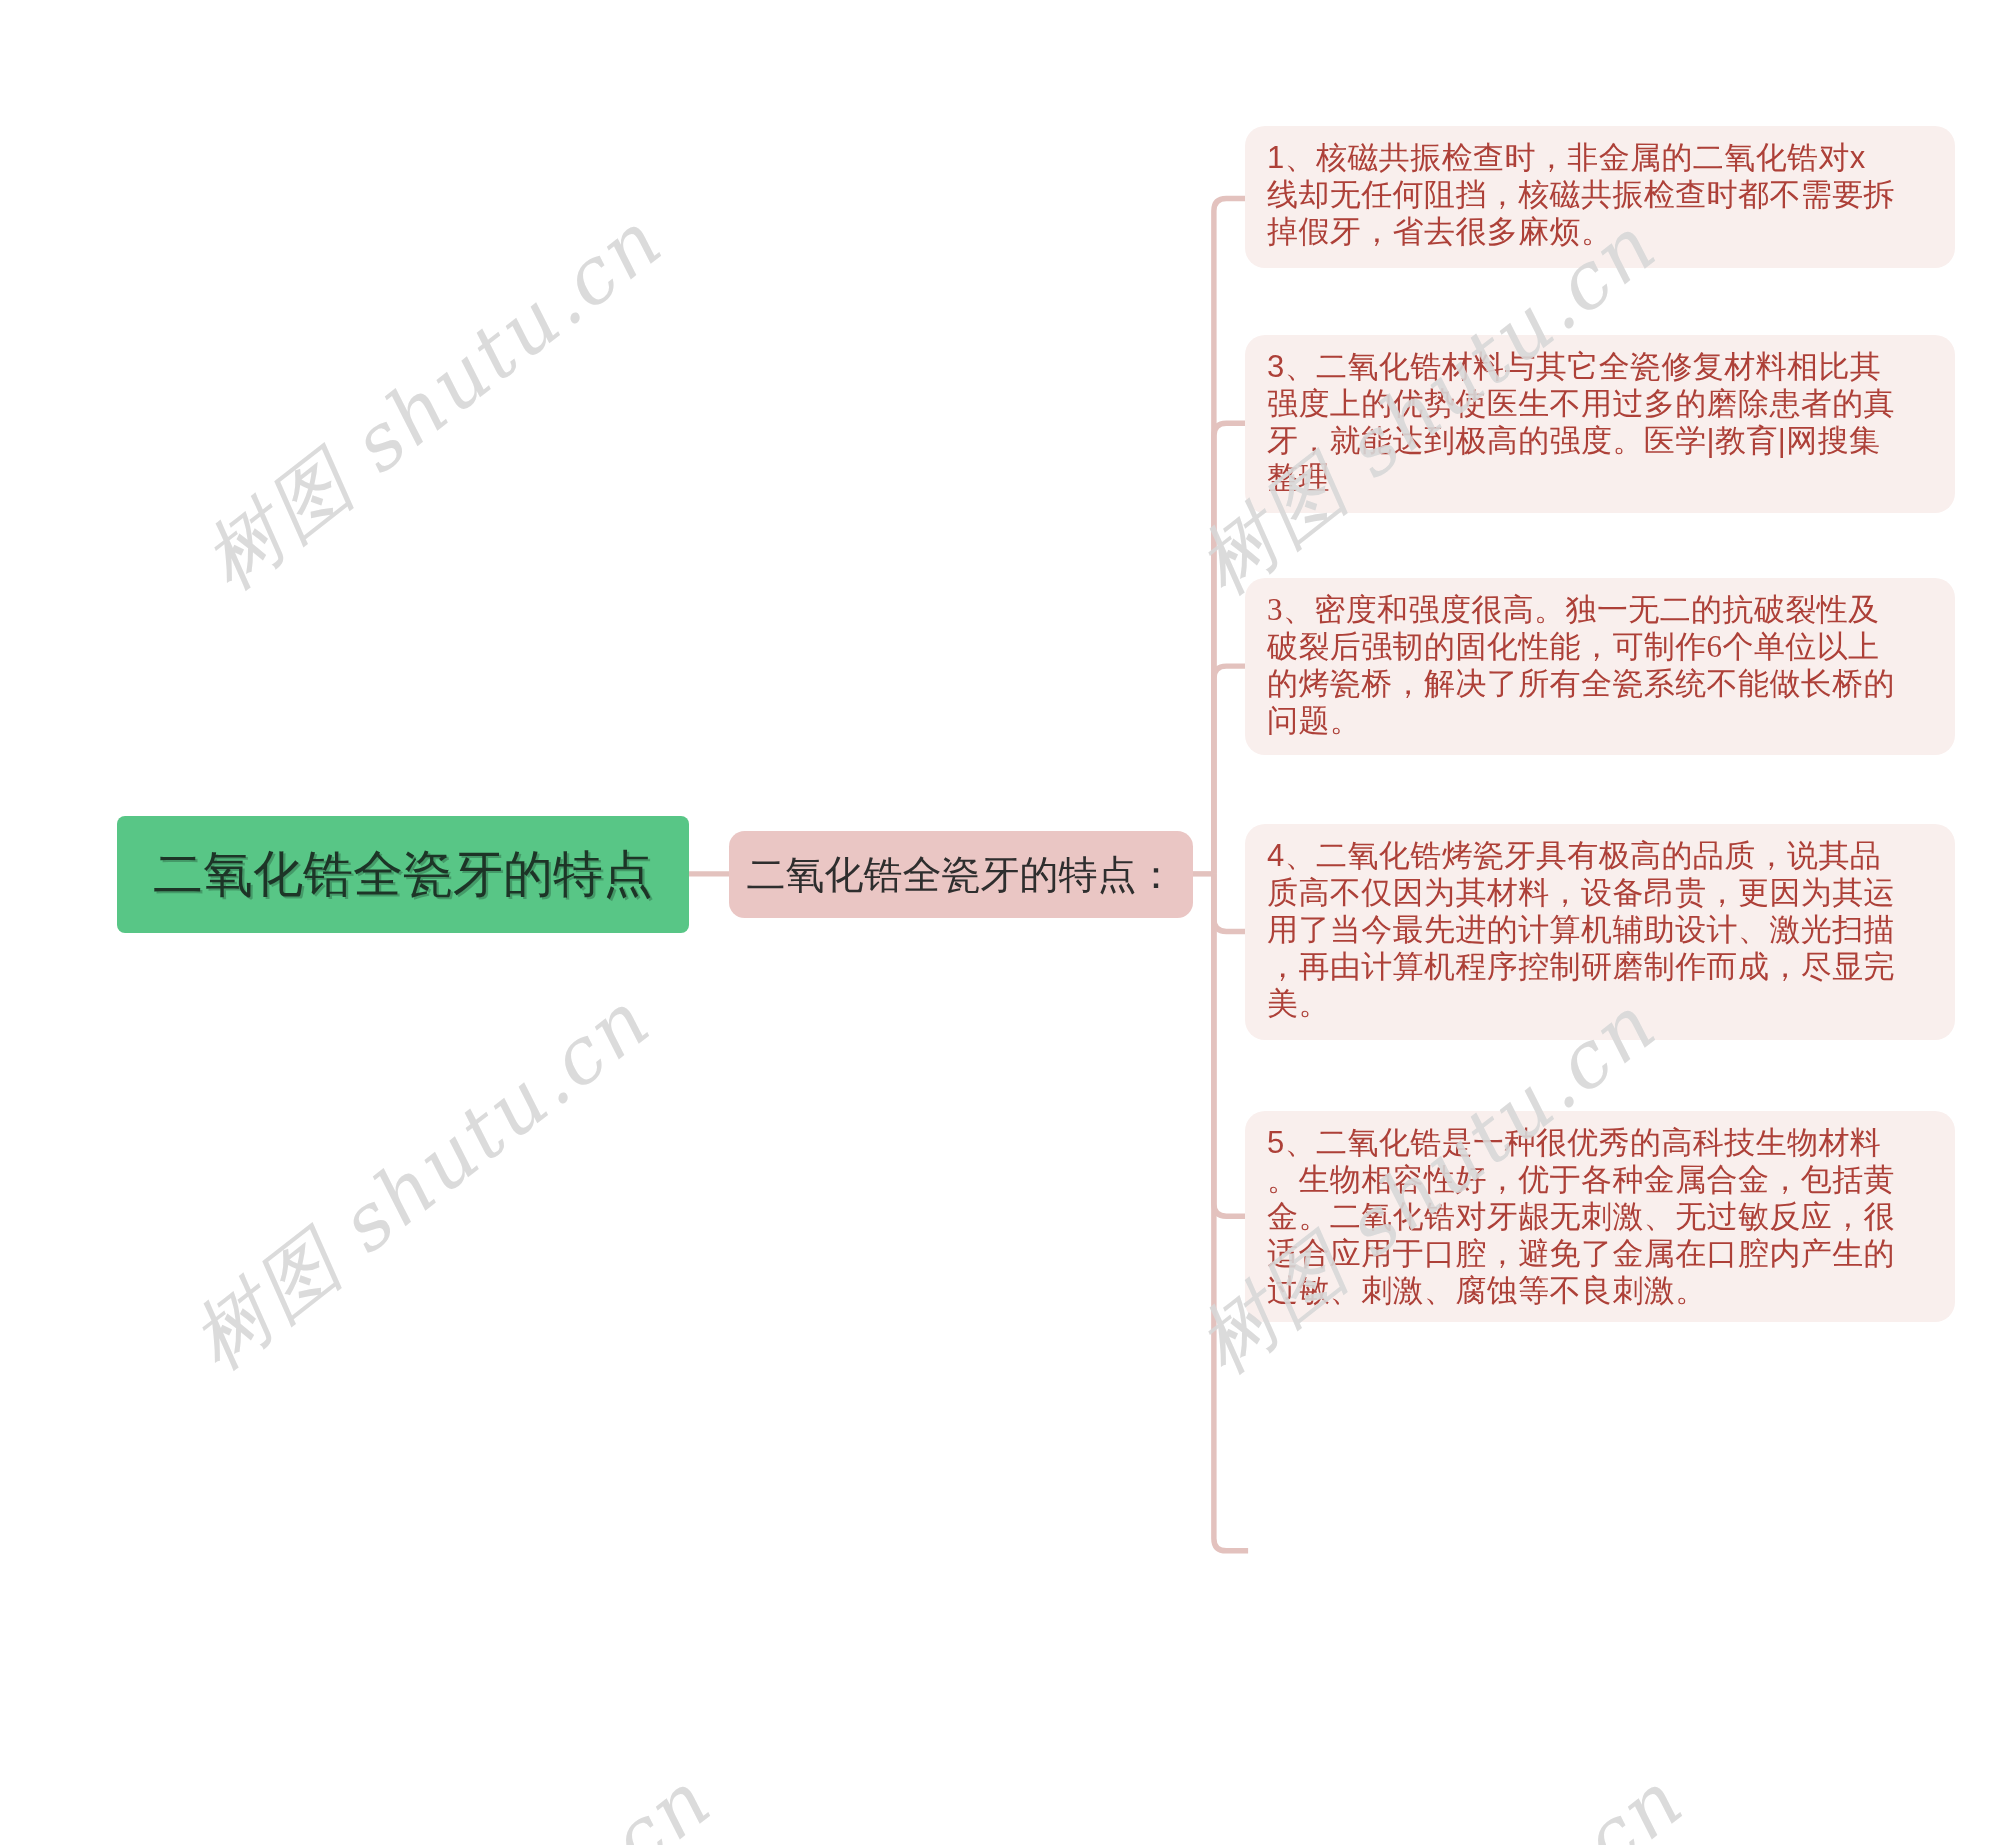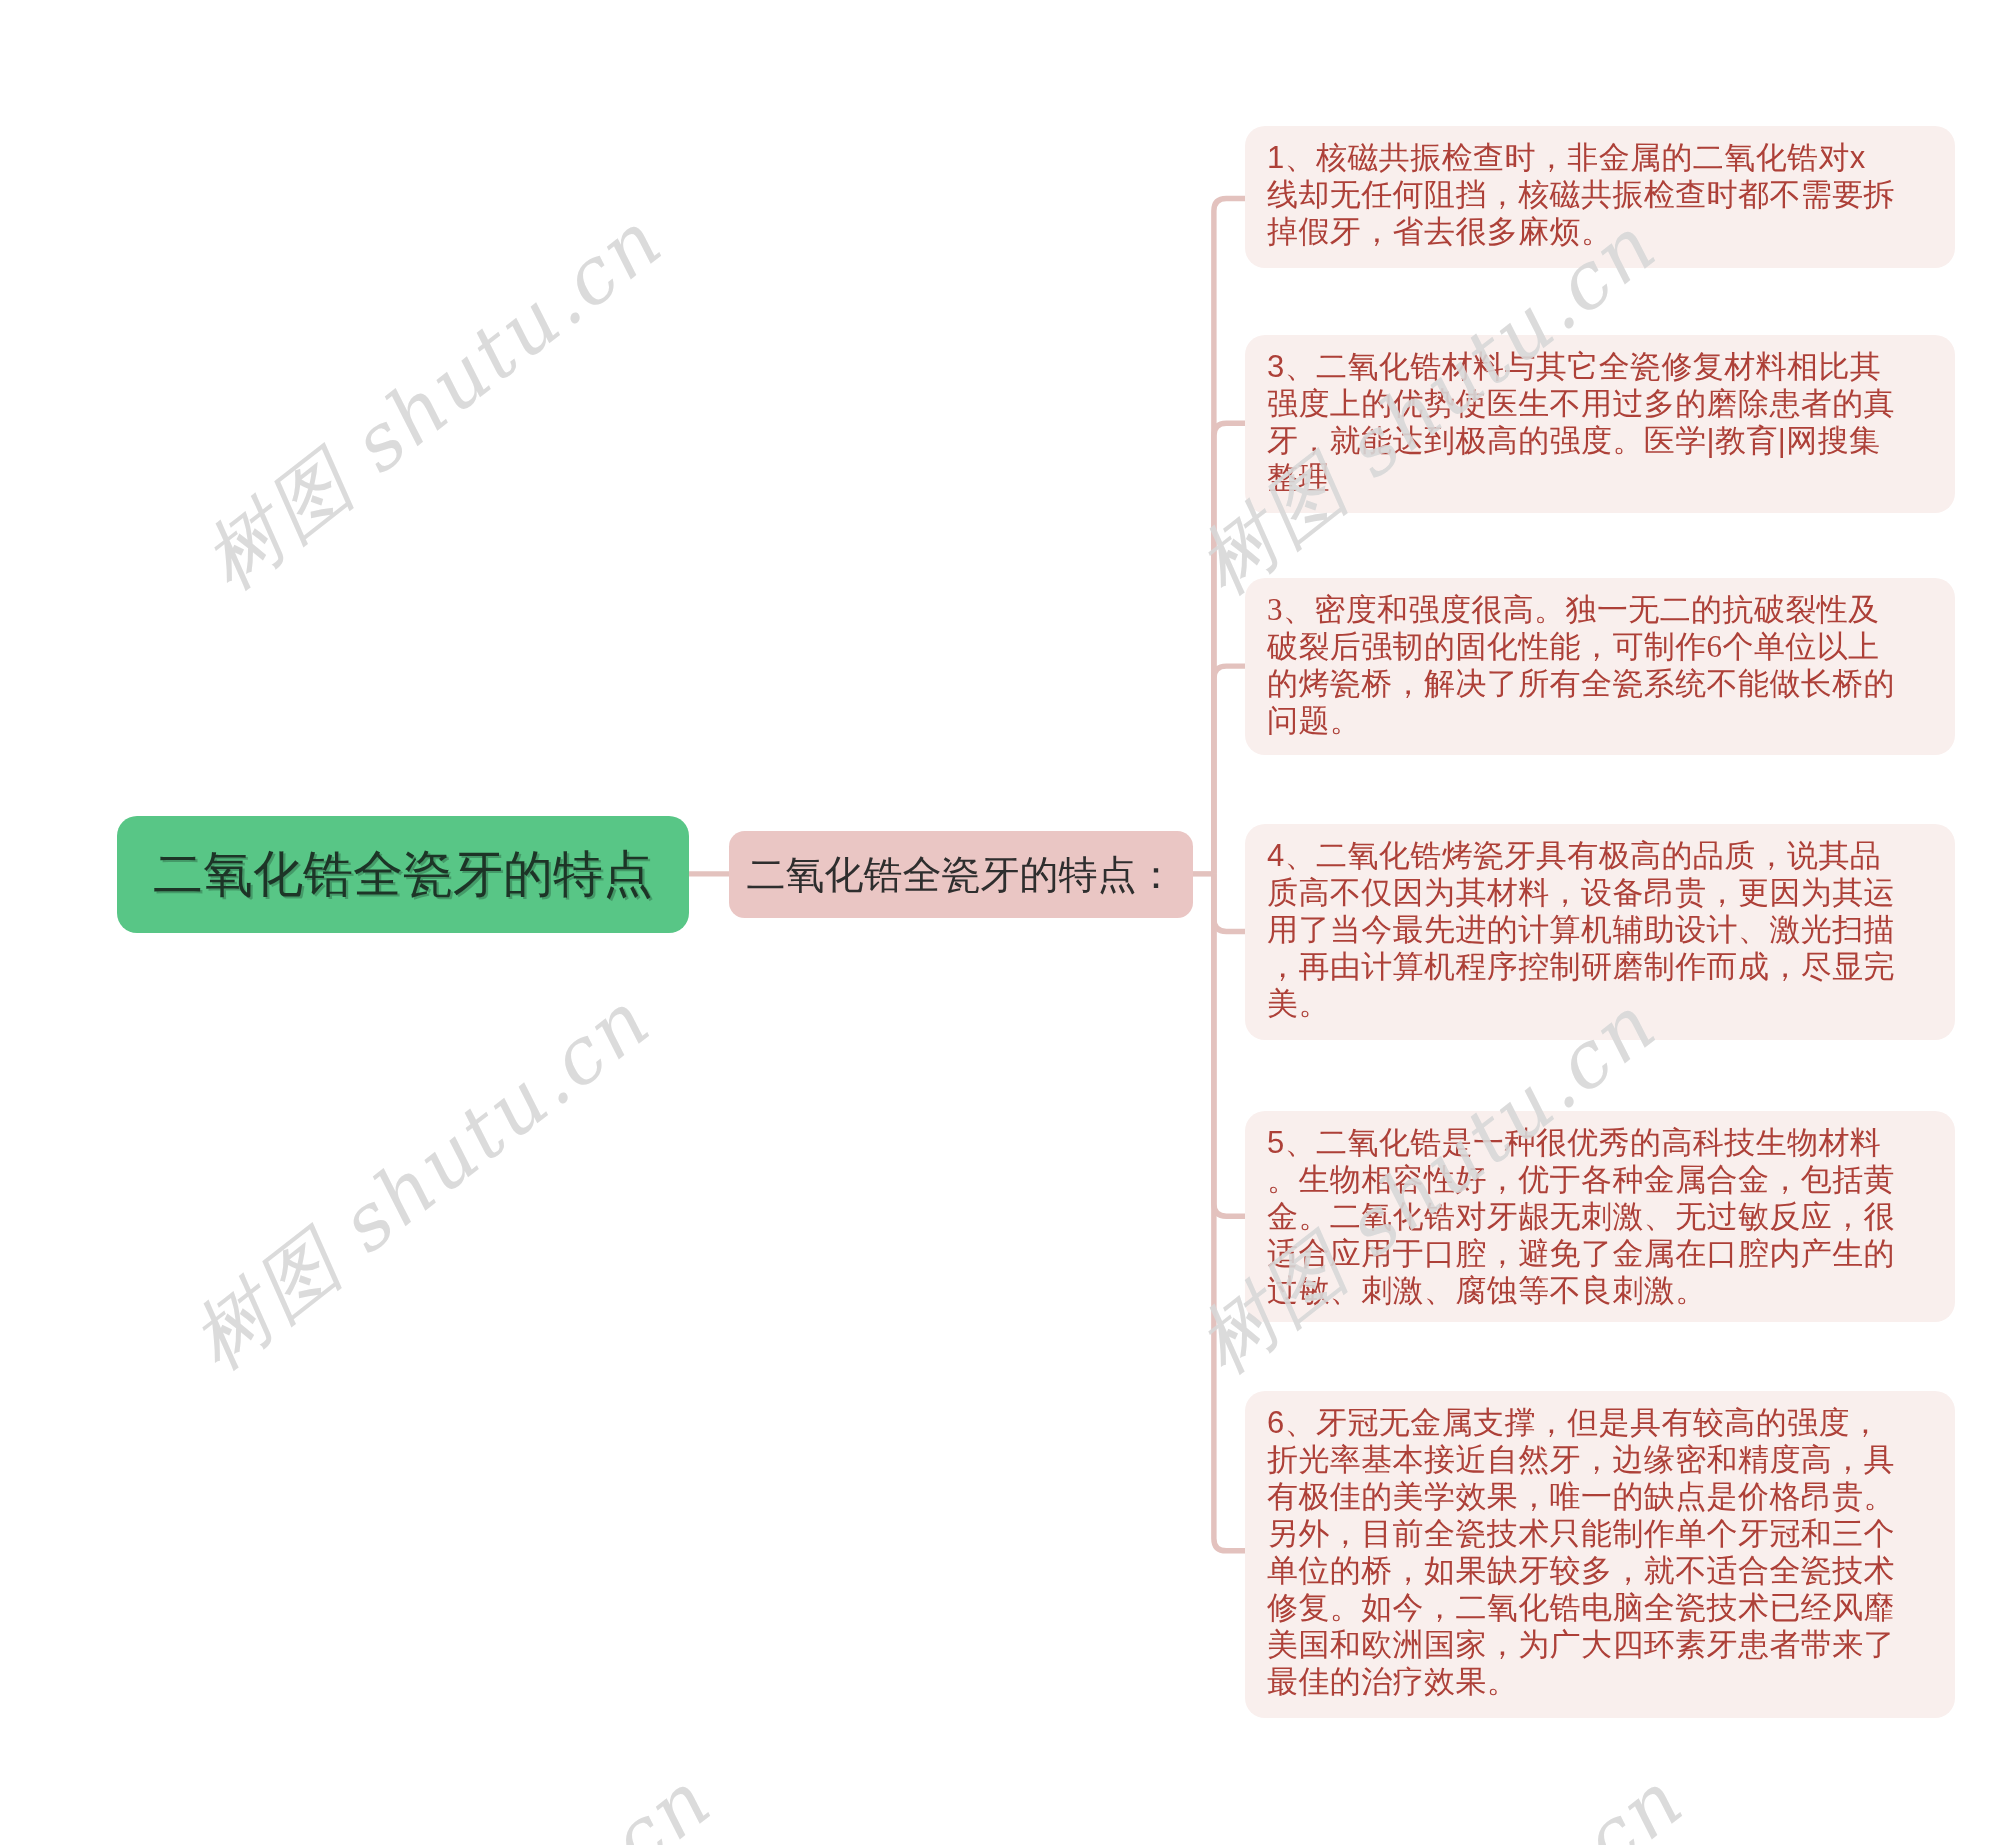--- a/index.html
+++ b/index.html
@@ -48,21 +48,21 @@
   .wm-6 { left: 1455px; top: 1961px; }
 
   
   .root-node {
     position: absolute;
     left: 117px;
     top: 816px;
     width: 572px;
     height: 117px;
     background: #58c686;
-    border-radius: 20px;
+    border-radius: 8px;
     display: flex;
     align-items: center;
     justify-content: center;
     z-index: 2;
   }
   .root-node .label {
     font-size: 50px;
     color: #1d3527;
     text-shadow: 2.3px 2.3px 0 rgba(0,0,0,0.22);
     white-space: nowrap;
@@ -167,30 +167,20 @@
 ，再由计算机程序控制研磨制作而成，尽显完
 美。</div>
   </div>
   <div class="branch-node bn-5">
     <div class="text">5、二氧化锆是一种很优秀的高科技生物材料
 。生物相容性好，优于各种金属合金，包括黄
 金。二氧化锆对牙龈无刺激、无过敏反应，很
 适合应用于口腔，避免了金属在口腔内产生的
 过敏、刺激、腐蚀等不良刺激。</div>
   </div>
-  <div class="branch-node bn-6">
-    <div class="text">6、牙冠无金属支撑，但是具有较高的强度，
-折光率基本接近自然牙，边缘密和精度高，具
-有极佳的美学效果，唯一的缺点是价格昂贵。
-另外，目前全瓷技术只能制作单个牙冠和三个
-单位的桥，如果缺牙较多，就不适合全瓷技术
-修复。如今，二氧化锆电脑全瓷技术已经风靡
-美国和欧洲国家，为广大四环素牙患者带来了
-最佳的治疗效果。</div>
-  </div>
 
   <div class="watermark wm-1">树图 shutu.cn</div>
   <div class="watermark wm-2">树图 shutu.cn</div>
   <div class="watermark wm-3">树图 shutu.cn</div>
   <div class="watermark wm-4">树图 shutu.cn</div>
   <div class="watermark wm-5">树图 shutu.cn</div>
   <div class="watermark wm-6">树图 shutu.cn</div>
 
 </div>
 

